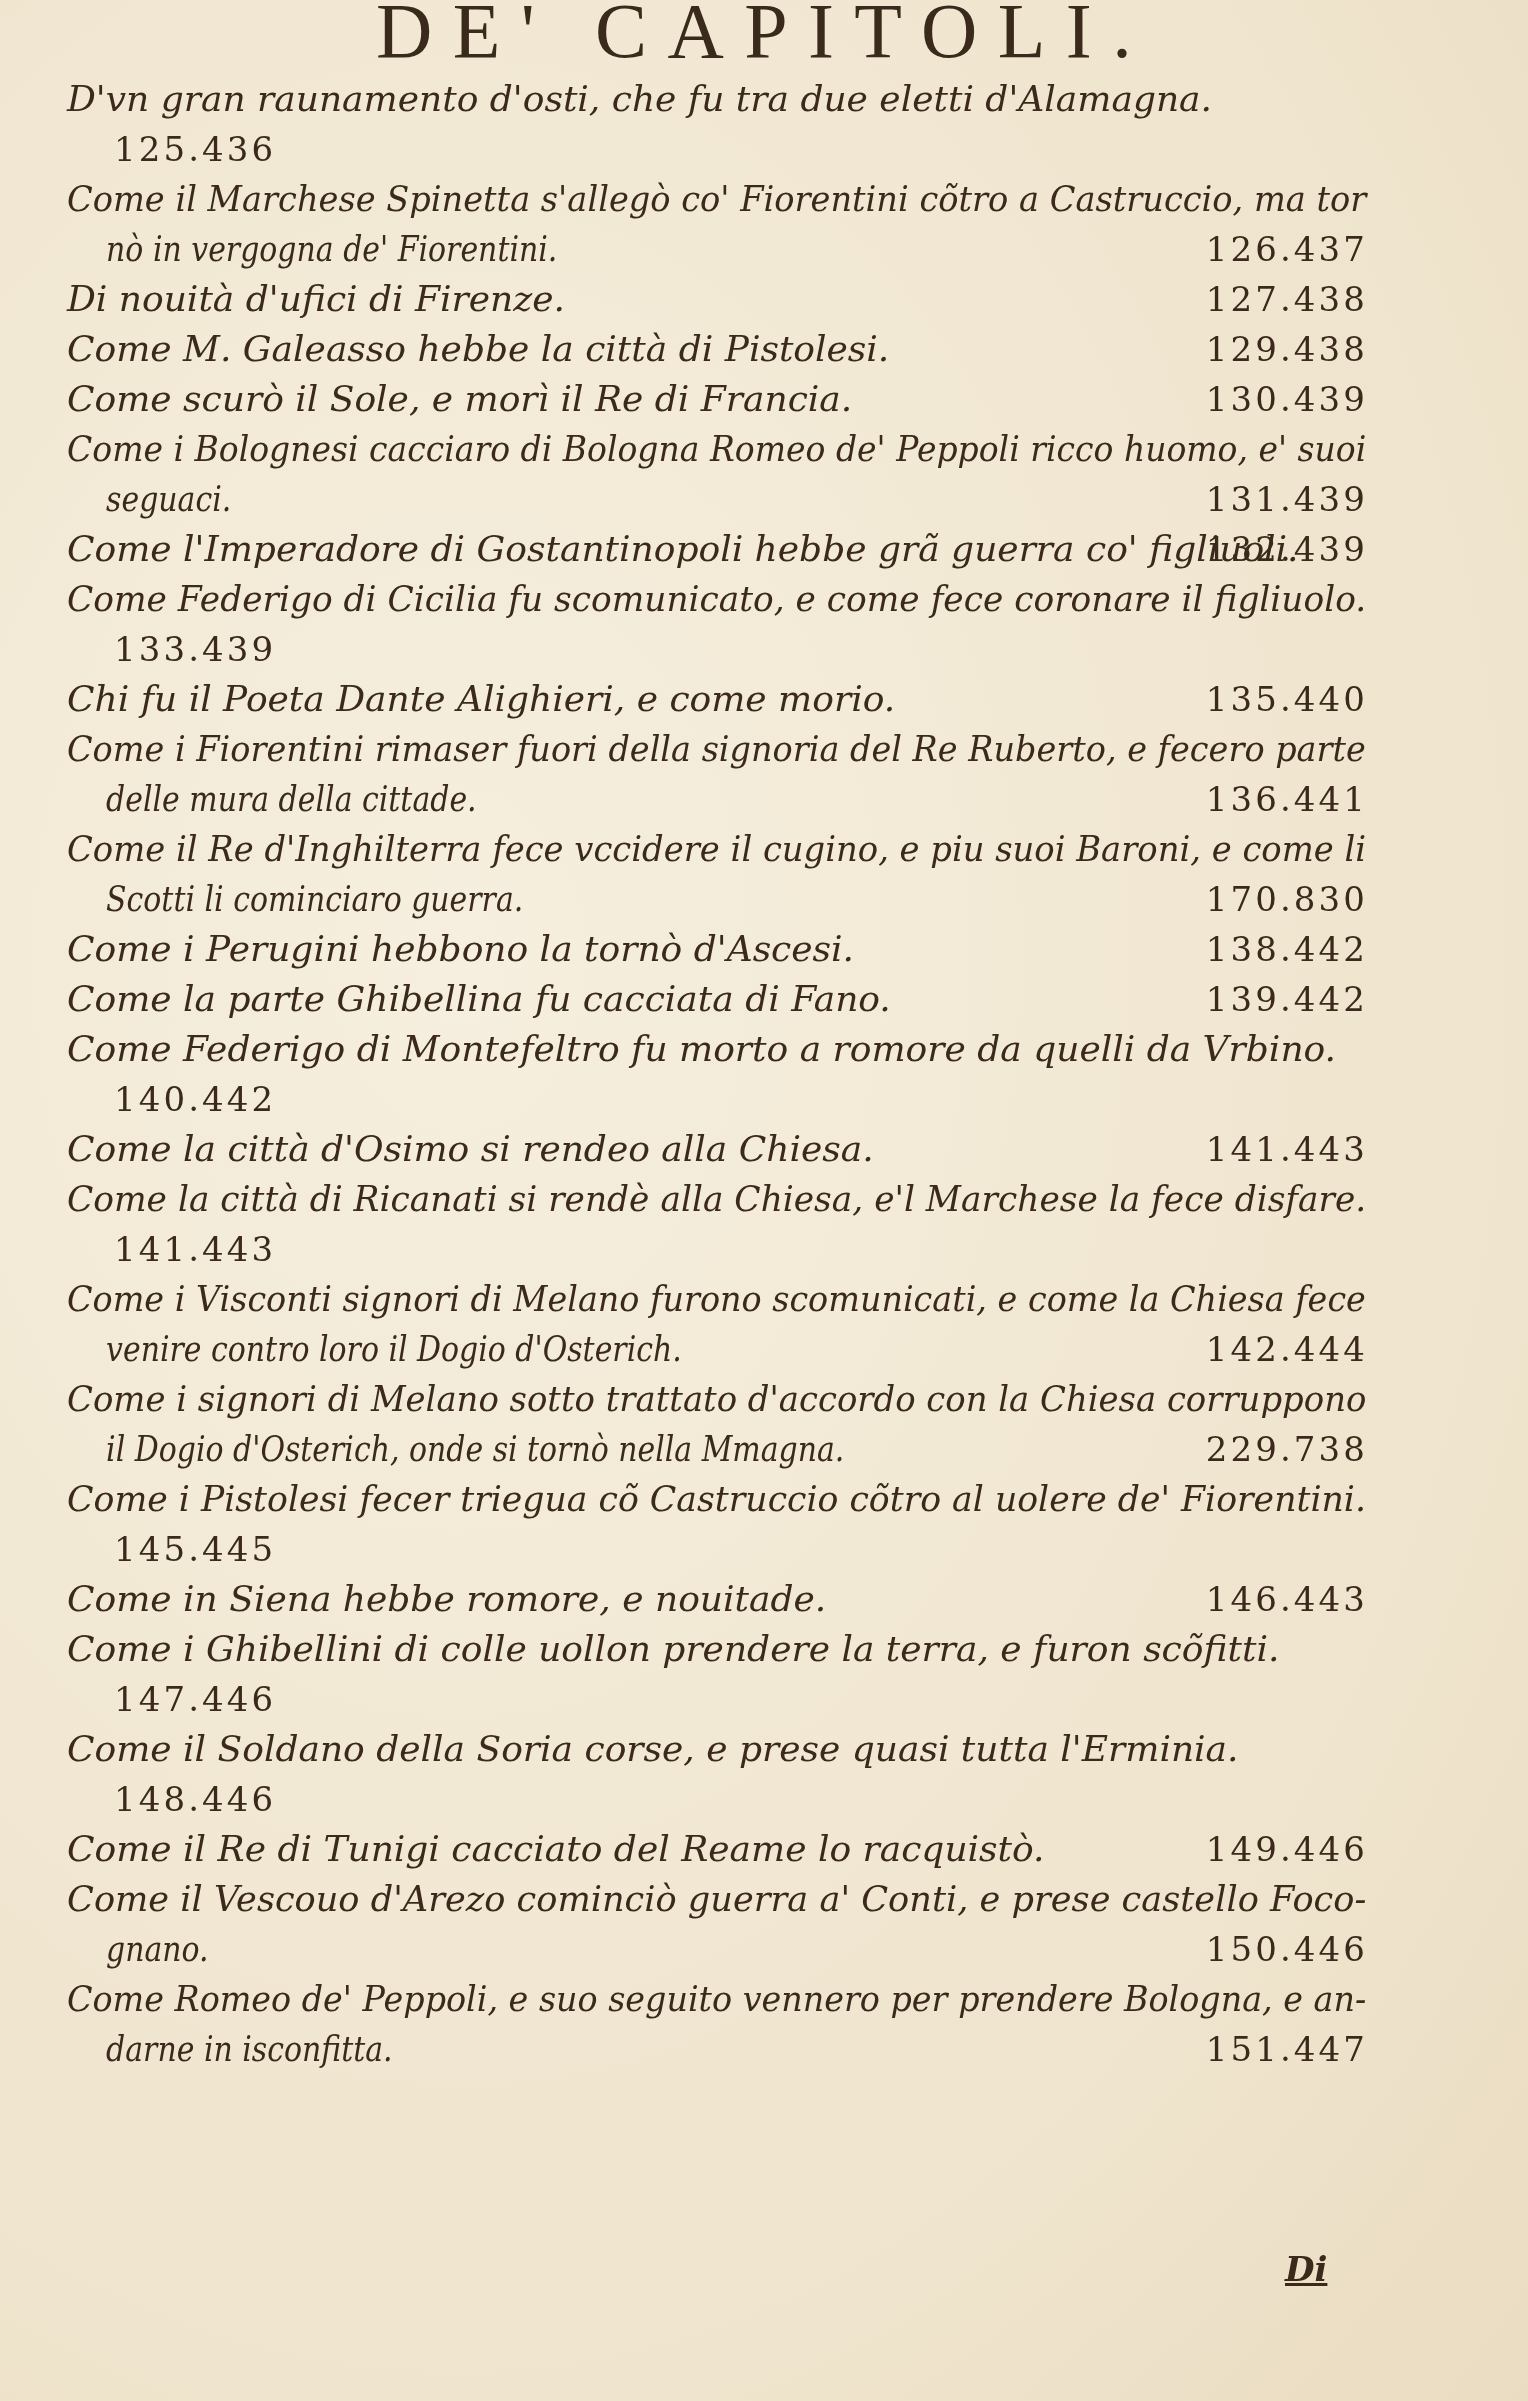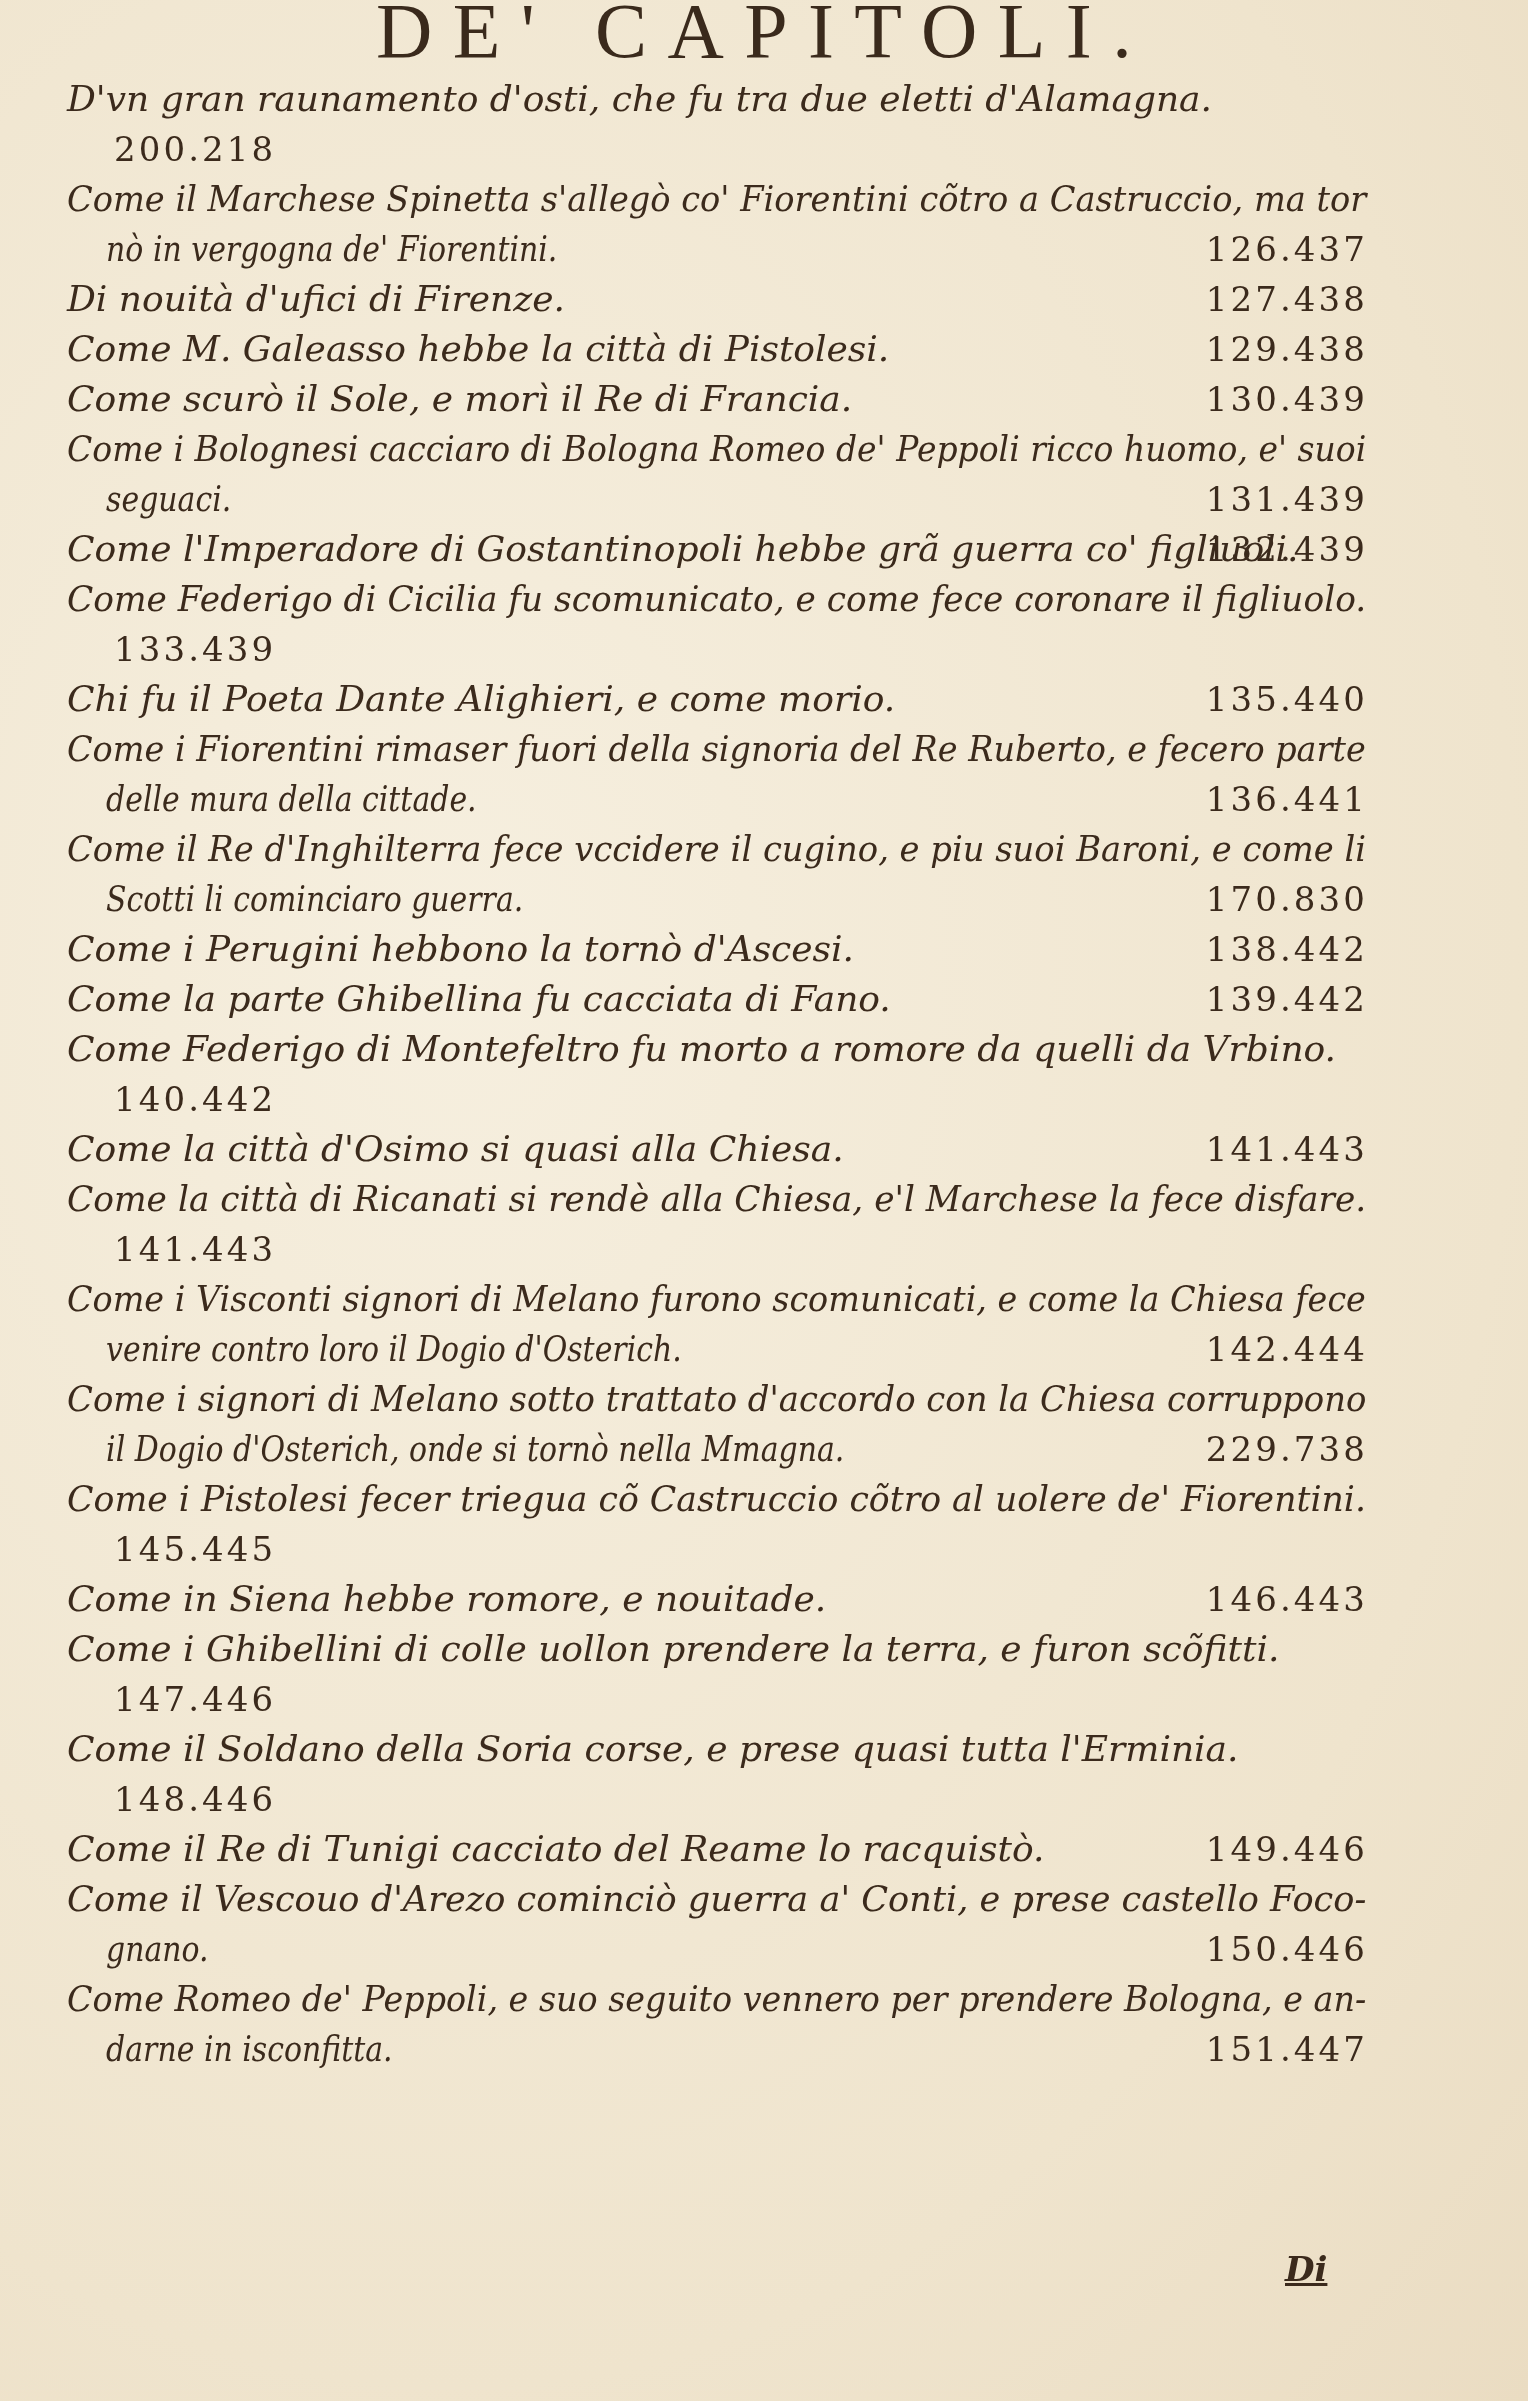--- a/index.html
+++ b/index.html
@@ -29,21 +29,21 @@
   }
 </style>
 </head>
 <body>
 
 <h1 class="page-title">DE' CAPITOLI.</h1>
 
 <div class="entries" id="entries">
     <div class="entry">
       <span class="line">D'vn gran raunamento d'osti, che fu tra due eletti d'Alamagna.</span>
-      <span class="ref below">200.218</span>
+      <span class="ref below">125.436</span>
     </div>
     <div class="entry">
       <span class="line" style="transform: scaleX(0.933633);">Come il Marchese Spinetta s'allegò co' Fiorentini cõtro a Castruccio, ma tor</span>
       <span class="line cont" style="transform: scaleX(0.831325);">nò in vergogna de' Fiorentini.</span>
       <span class="ref">126.437</span>
     </div>
     <div class="entry">
       <span class="line">Di nouità d'ufici di Firenze.</span>
       <span class="ref">127.438</span>
     </div>
@@ -88,21 +88,21 @@
     </div>
     <div class="entry">
       <span class="line">Come la parte Ghibellina fu cacciata di Fano.</span>
       <span class="ref">139.442</span>
     </div>
     <div class="entry">
       <span class="line">Come Federigo di Montefeltro fu morto a romore da quelli da Vrbino.</span>
       <span class="ref below">140.442</span>
     </div>
     <div class="entry">
-      <span class="line">Come la città d'Osimo si quasi alla Chiesa.</span>
+      <span class="line">Come la città d'Osimo si rendeo alla Chiesa.</span>
       <span class="ref">141.443</span>
     </div>
     <div class="entry">
       <span class="line" style="transform: scaleX(0.955121);">Come la città di Ricanati si rendè alla Chiesa, e'l Marchese la fece disfare.</span>
       <span class="ref below">141.443</span>
     </div>
     <div class="entry">
       <span class="line" style="transform: scaleX(0.927893);">Come i Visconti signori di Melano furono scomunicati, e come la Chiesa fece</span>
       <span class="line cont" style="transform: scaleX(0.831325);">venire contro loro il Dogio d'Osterich.</span>
       <span class="ref">142.444</span>

